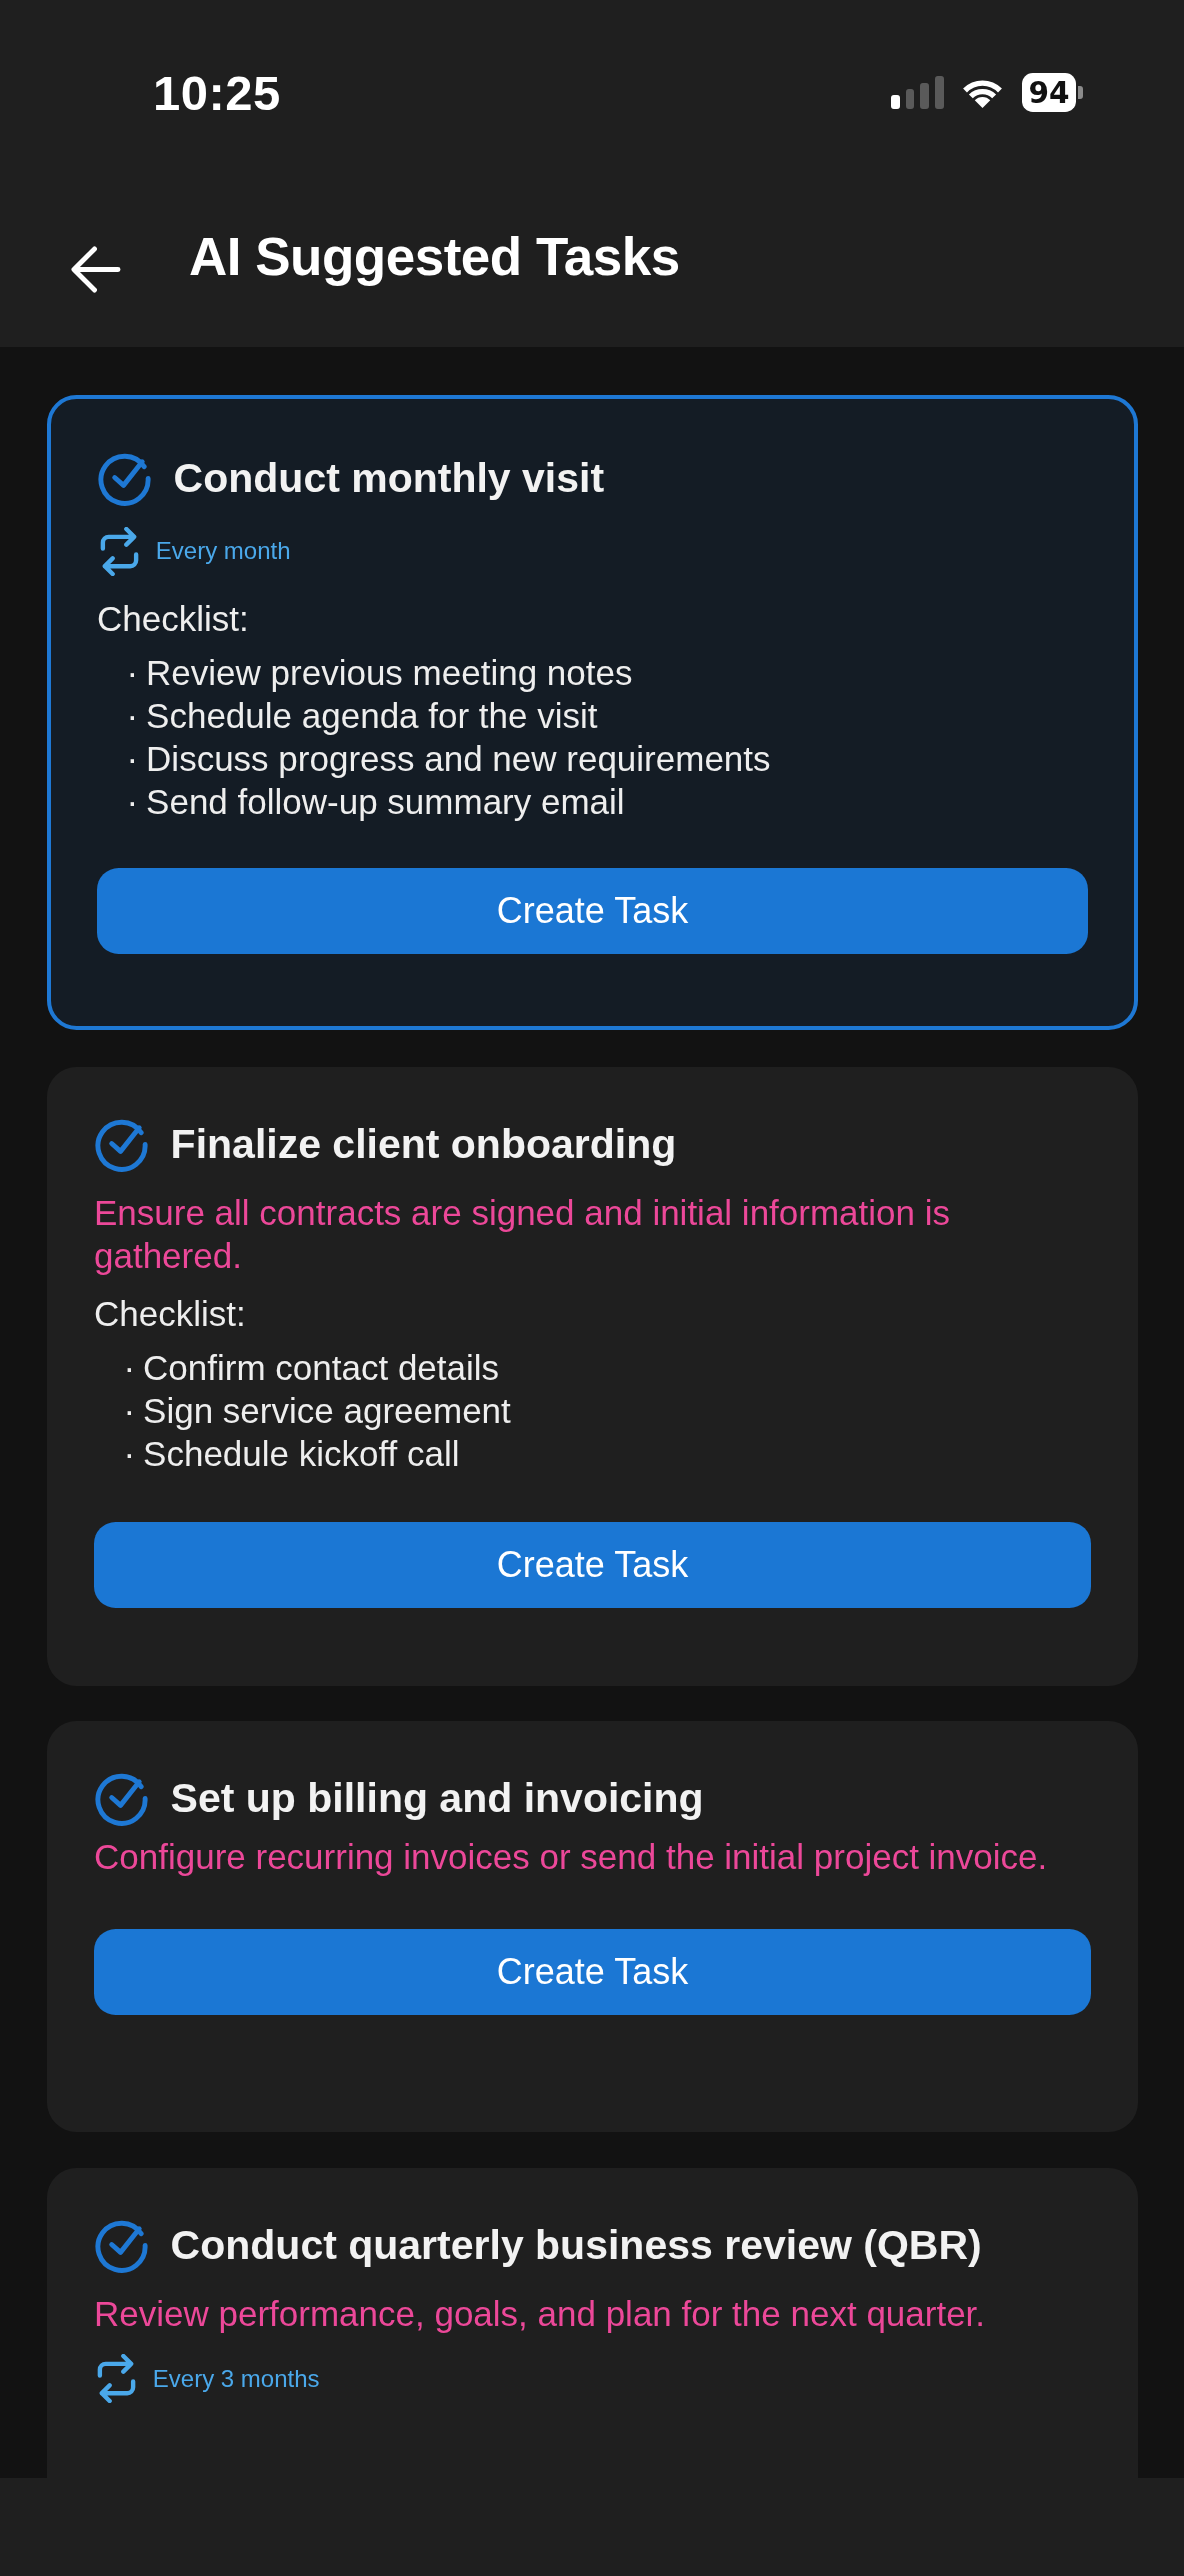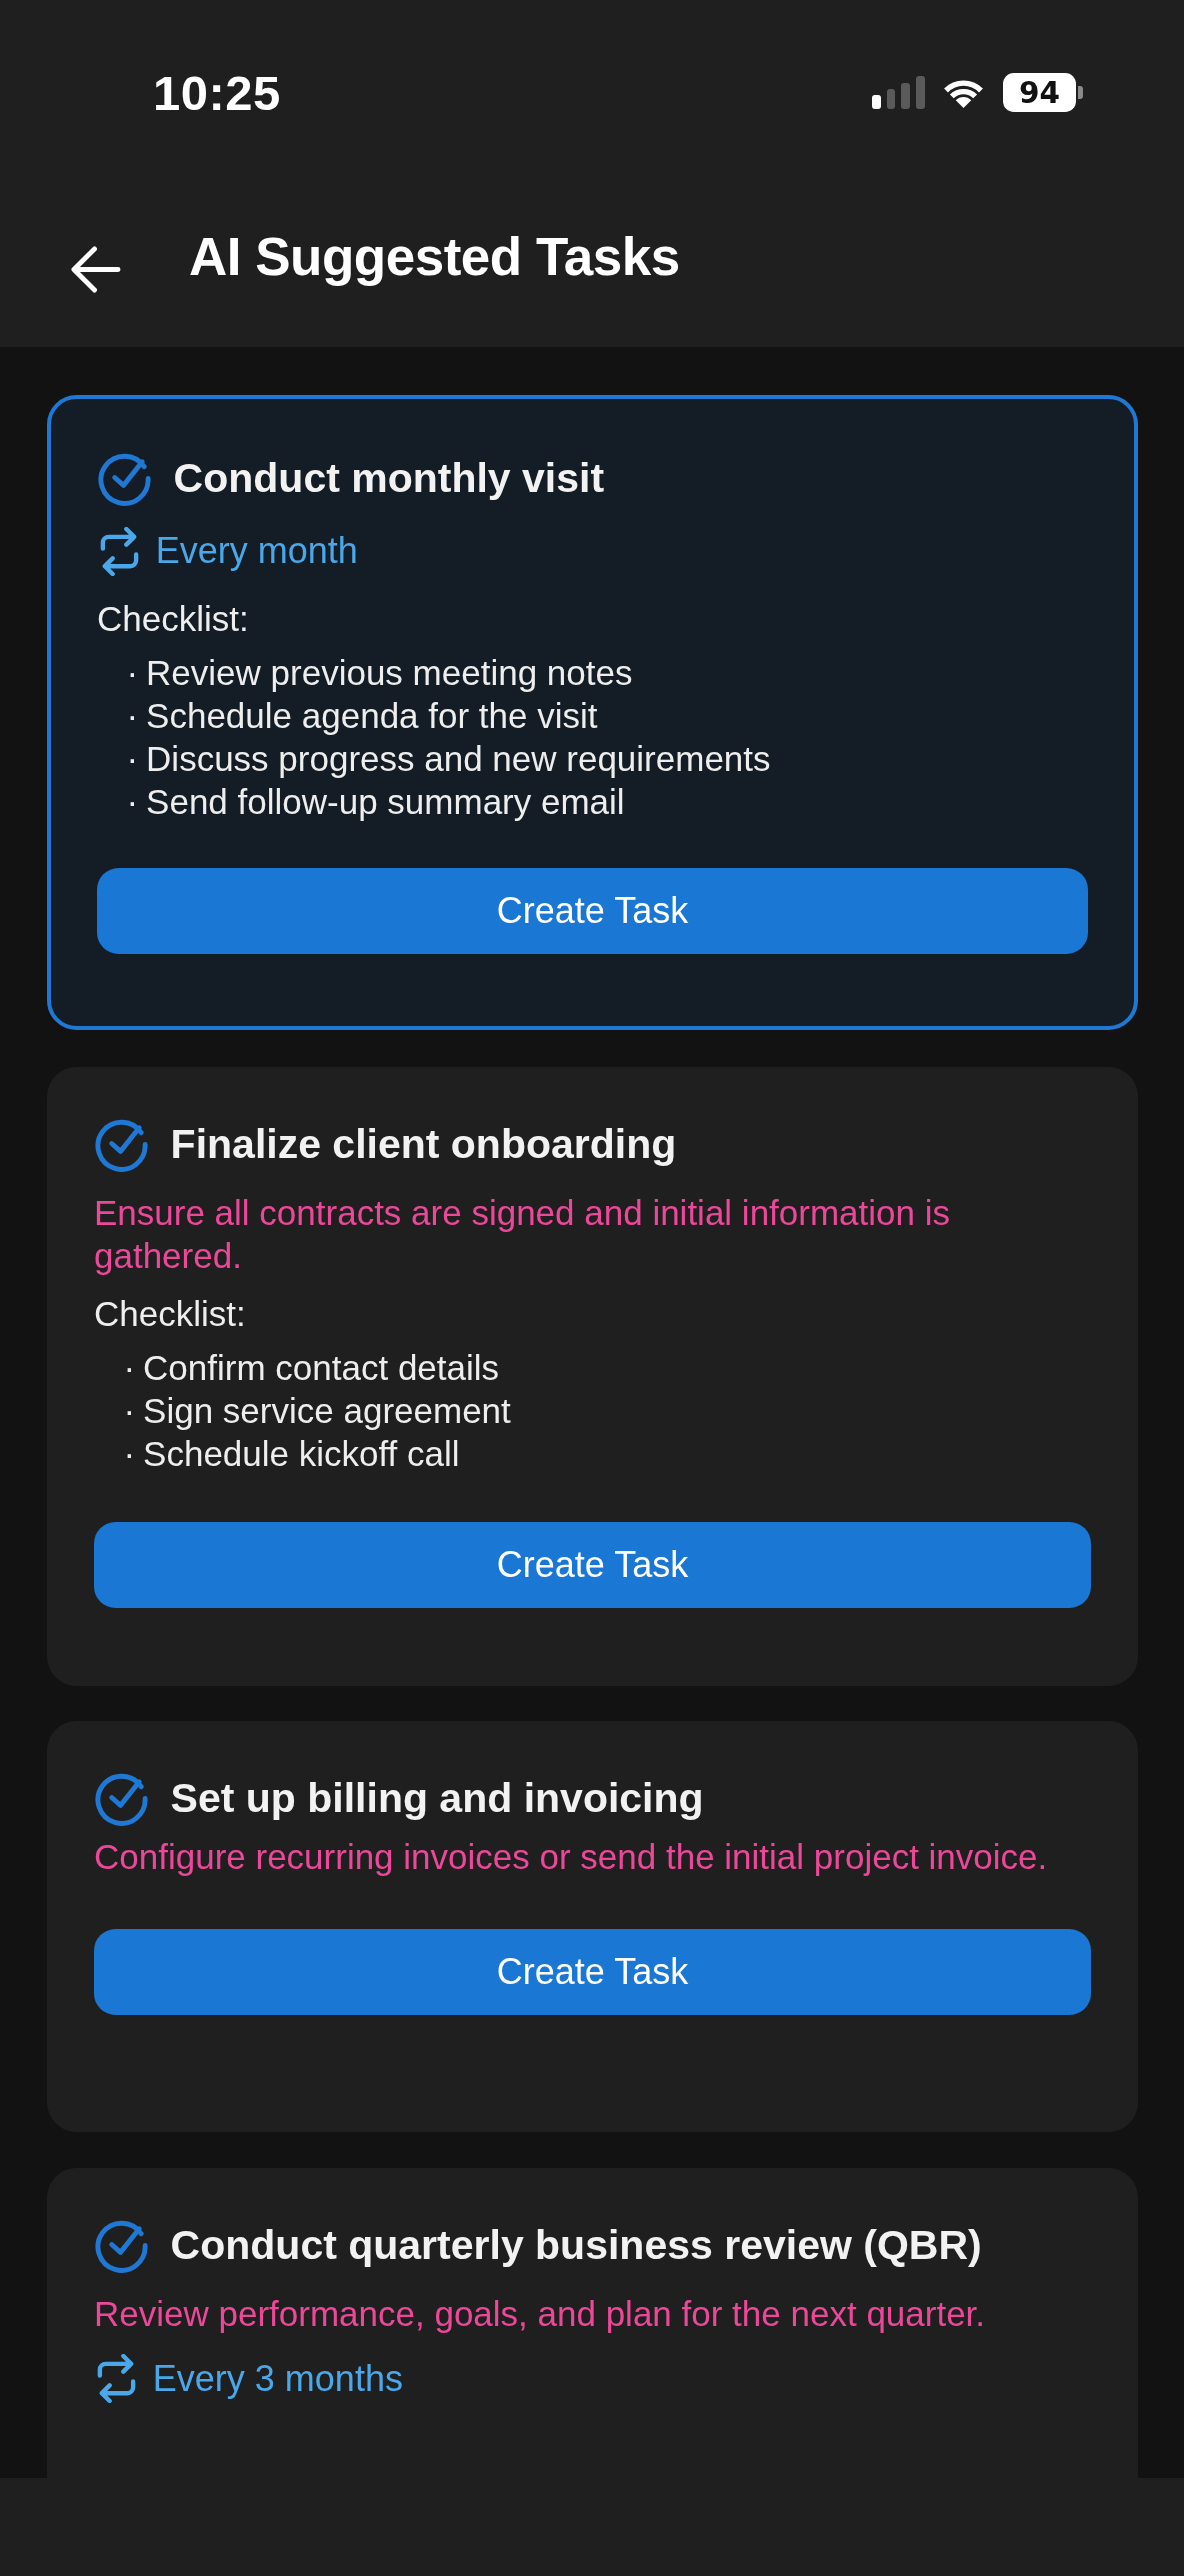--- a/index.html
+++ b/index.html
@@ -6,36 +6,36 @@
     html, body { width: 1185px; height: 2576px; background: #121212; overflow: hidden; }
     body { font-family: "Liberation Sans", "DejaVu Sans", sans-serif; color: #f2f2f2; position: relative; }
 
     .status-bar { position: absolute; left: 0; top: 0; width: 1185px; height: 196px; background: #1f1f1f; }
     .status-time { position: absolute; left: 153px; top: 65px; font-size: 49px; font-weight: 700; color: #ffffff; letter-spacing: 0.5px; }
     .status-icons { position: absolute; right: 102px; top: 73px; display: flex; align-items: center; gap: 17.7px; }
     .signal { display: flex; align-items: flex-end; gap: 5.9px; height: 33px; }
     .signal span { width: 8.8px; border-radius: 2.9px; background: #5a5a5a; }
     .signal span.on { background: #ffffff; }
     .battery { display: flex; align-items: center; }
-    .battery-body { width: 73px; height: 39px; background: #ffffff; border-radius: 10.8px; color: #111; font-weight: 700; font-size: 29.5px; display: flex; align-items: center; justify-content: center; font-family: "DejaVu Sans", sans-serif; }
+    .battery-body { width: 54px; height: 39px; background: #ffffff; border-radius: 10.8px; color: #111; font-weight: 700; font-size: 29.5px; display: flex; align-items: center; justify-content: center; font-family: "DejaVu Sans", sans-serif; }
     .battery-cap { width: 4.9px; height: 13.8px; background: #8a8a8a; border-radius: 0 2.9px 2.9px 0; margin-left: 2px; }
 
     .header { position: absolute; left: 0; top: 196px; width: 1185px; height: 151px; background: #1f1f1f; }
     .back-btn { position: absolute; left: 61px; top: 39px; width: 69px; height: 69px; display: flex; align-items: center; justify-content: center; cursor: pointer; }
     .page-title { position: absolute; left: 189px; top: 29.5px; font-size: 53px; font-weight: 700; color: #ffffff; letter-spacing: -0.5px; }
 
     .content { position: absolute; left: 0; top: 348px; width: 1185px; height: 2130px; overflow: hidden; }
 
     .card { position: absolute; left: 47px; width: 1091px; background: #1f1f1f; border-radius: 29.5px; padding: 0 47px; }
     .card.selected { background: #141c25; border: 4.9px solid #1e78d4; }
 
     .card-title-row { display: flex; align-items: center; gap: 19.6px; }
     .card-title { font-size: 41px; font-weight: 700; color: #f2f2f2; }
     .recur-row { display: flex; align-items: center; gap: 13.8px; margin-top: 21.6px; }
-    .recur-text { font-size: 36px; color: #4aa8ea; }
+    .recur-text { font-size: 24px; color: #4aa8ea; }
     .desc { font-size: 35px; line-height: 43px; color: #ec4899; margin-top: 19.6px; }
     .checklist-label { font-size: 35px; color: #eeeeee; margin-top: 21.6px; }
     .checklist { list-style: none; margin-top: 15.7px; padding-left: 29.5px; }
     .checklist li { font-size: 35px; line-height: 43px; color: #eeeeee; display: flex; }
     .checklist li .bullet { width: 19.6px; flex: none; }
     .create-btn { display: flex; align-items: center; justify-content: center; width: 100%; height: 86px; background: #1b77d4; border-radius: 21.6px; color: #ffffff; font-size: 36px; cursor: pointer; border: none; font-family: "Liberation Sans", "DejaVu Sans", sans-serif; }
 
     .bottom-bar { position: absolute; left: 0; top: 2478px; width: 1185px; height: 98px; background: #1f1f1f; }
   </style>
 </head>

